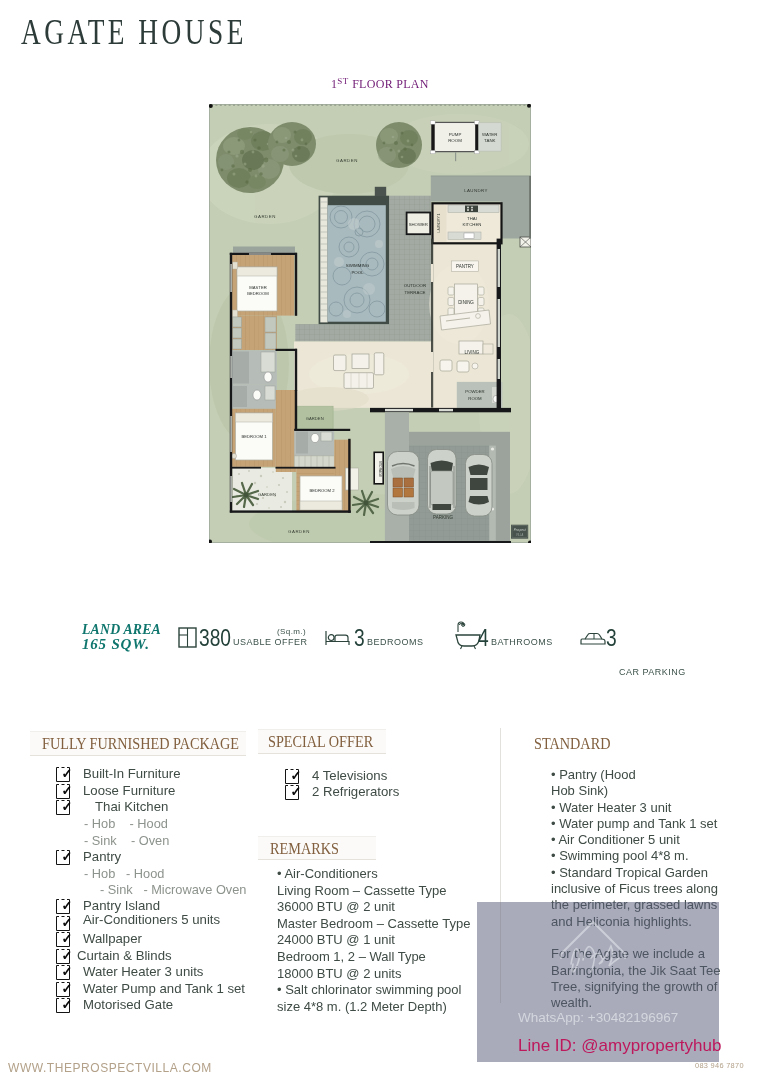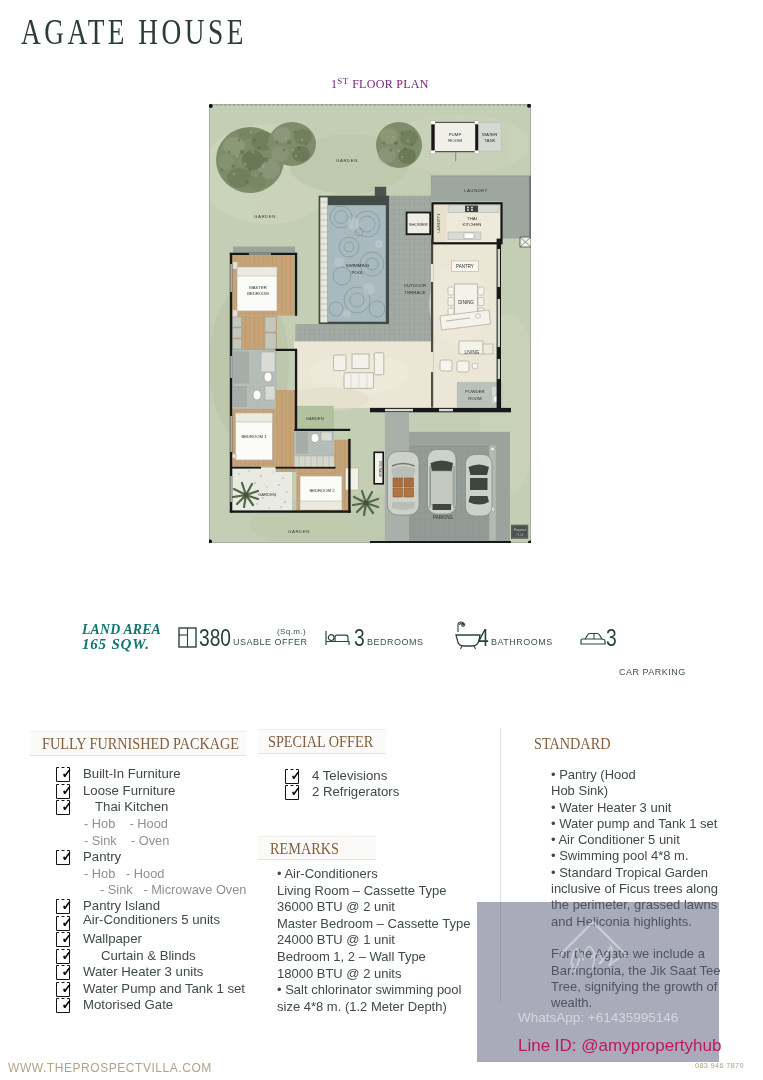--- a/index.html
+++ b/index.html
@@ -637,21 +637,21 @@
       <div class="cbk" style="left:5px;top:130px;">✓</div>
       <div class="item" style="position:absolute;left:27px;top:132px;">Pantry Island</div>
 <div class="cb" style="left:0;top:149.5px;"></div>
       <div class="cbk" style="left:5px;top:146.5px;">✓</div>
       <div class="item" style="position:absolute;left:27px;top:146px;">Air-Conditioners 5 units</div>
 <div class="cb" style="left:0;top:166px;"></div>
       <div class="cbk" style="left:5px;top:163px;">✓</div>
       <div class="item" style="position:absolute;left:27px;top:165px;">Wallpaper</div>
 <div class="cb" style="left:0;top:182.5px;"></div>
       <div class="cbk" style="left:5px;top:179.5px;">✓</div>
-      <div class="item" style="position:absolute;left:45px;top:181.5px;">Curtain &amp; Blinds</div>
+      <div class="item" style="position:absolute;left:21px;top:181.5px;">Curtain &amp; Blinds</div>
 <div class="cb" style="left:0;top:199px;"></div>
       <div class="cbk" style="left:5px;top:196px;">✓</div>
       <div class="item" style="position:absolute;left:27px;top:198px;">Water Heater 3 units</div>
 <div class="cb" style="left:0;top:215.5px;"></div>
       <div class="cbk" style="left:5px;top:212.5px;">✓</div>
       <div class="item" style="position:absolute;left:27px;top:214.5px;">Water Pump and Tank 1 set</div>
 <div class="cb" style="left:0;top:232px;"></div>
       <div class="cbk" style="left:5px;top:229px;">✓</div>
       <div class="item" style="position:absolute;left:27px;top:231px;">Motorised Gate</div>
 </div>
@@ -685,19 +685,19 @@
 <div class="abs" style="left:477px;top:902px;width:242px;height:160px;background:rgba(90,93,122,0.52);"></div>
 
 <div class="abs" style="left:553px;top:912px;opacity:0.5;">
 <svg width="80" height="70" viewBox="0 0 80 70">
       <path d="M8,42 L40,10 L72,42" fill="none" stroke="#edeff4" stroke-width="2"></path>
       <path d="M8,42 L8,47 M72,42 L72,47" fill="none" stroke="#edeff4" stroke-width="1.4"></path>
       <path d="M18,52 Q22,30 26,40 Q28,46 22,58 Q18,64 20,52 M30,48 Q34,28 40,38 Q44,44 38,60 M38,46 Q44,38 48,44 Q52,50 46,52 Q54,44 58,34 Q62,42 56,54 Q60,50 66,46" fill="none" stroke="#eef0f5" stroke-width="1.6" stroke-linecap="round"></path>
     </svg>
 </div>
 
-<div class="abs" style="left:518px;top:1010px;font-size:13.5px;color:#d4d6de;">WhatsApp: +61435995146</div>
+<div class="abs" style="left:518px;top:1010px;font-size:13.5px;color:#d4d6de;">WhatsApp: +30482196967</div>
 
 <div class="abs" style="left:518px;top:1036px;font-size:17px;color:#be185d;">Line ID: @amypropertyhub</div>
 
 <div class="abs footer" style="left:8px;top:1061px;">WWW.THEPROSPECTVILLA.COM</div>
 
 <div class="abs footer" style="left:695px;top:1061px;font-size:7.4px;letter-spacing:0.3px;">083 946 7870</div>
 
 </body></html>

